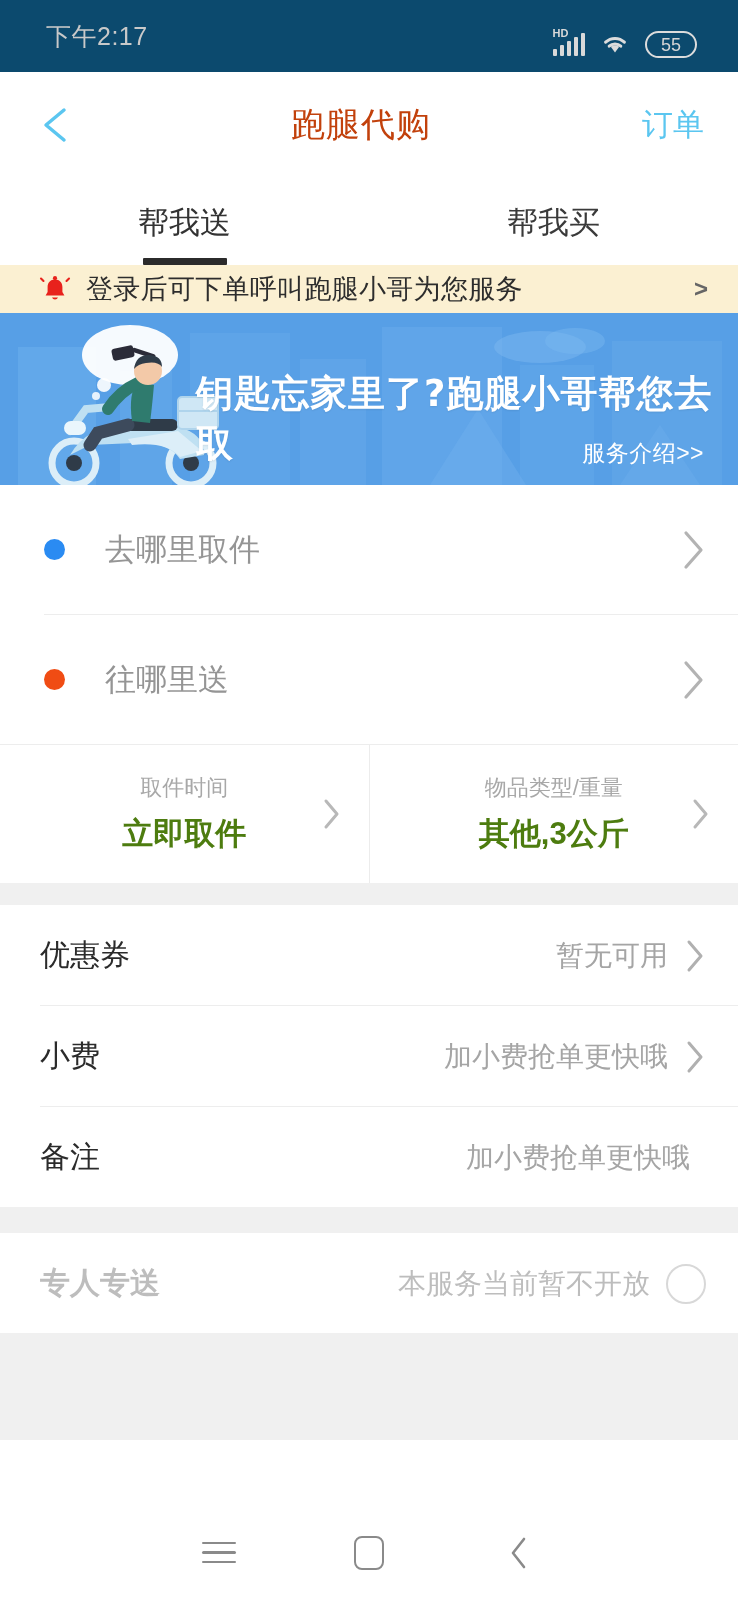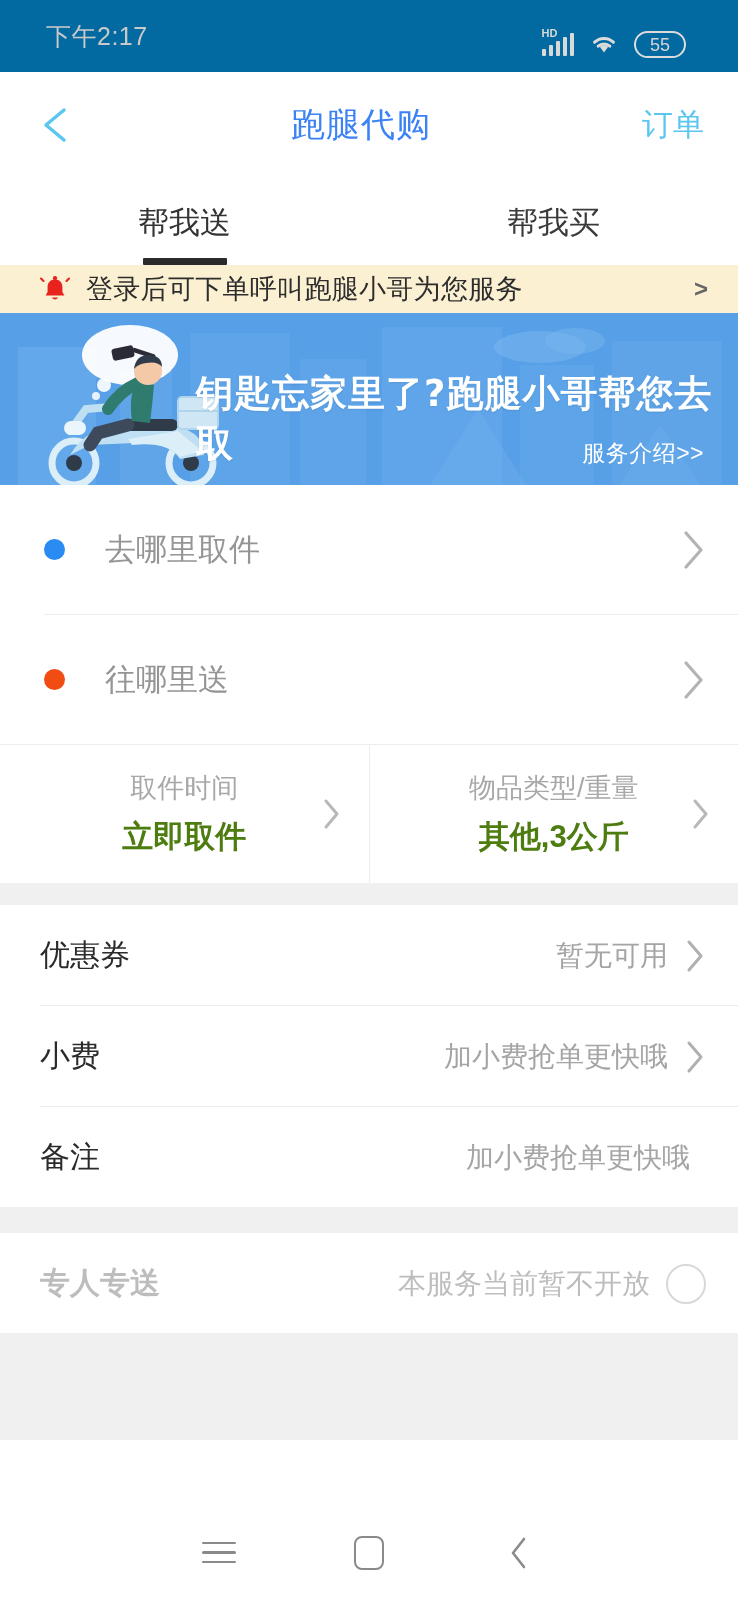--- a/index.html
+++ b/index.html
@@ -7,21 +7,21 @@
     width:738px; height:1600px;
     background:#ffffff;
     font-family:"Liberation Sans","DejaVu Sans",sans-serif;
     overflow:hidden;
   }
   .screen { position:relative; width:738px; height:1600px; background:#fff; }
 
   
   .status-bar {
     height:72px; display:flex; align-items:center;
-    justify-content:space-between; padding:0 52px 0 46px; background:#0369a1;
+    justify-content:space-between; padding:0 41px 0 46px; background:#0c4a6e;
   }
   .status-time { font-size:25px; color:#c9c9c9; letter-spacing:.5px; }
   .status-icons { display:flex; align-items:center; gap:16px;margin-top:16px; }
   .sig-wrap { position:relative; display:flex; align-items:flex-end; gap:2.5px; height:24px; }
   .sig-hd { position:absolute; top:-4px; left:0; font-size:11px; color:#d9d9d9; font-weight:bold; line-height:1; }
   .sig-bar { width:4.5px; background:#d9d9d9; border-radius:1px; }
   .sig-bar.b1 { height:7px; } .sig-bar.b2 { height:11px; }
   .sig-bar.b3 { height:15px; } .sig-bar.b4 { height:19px; } .sig-bar.b5 { height:23px; }
   .wifi-icon { width:28px; height:22px; position:relative; }
   .battery {
@@ -29,21 +29,21 @@
     display:flex; align-items:flex-end; justify-content:center;
     font-size:18px; color:#d5d5d5; padding:0 7px;
   }
 
   
   .app-header {
     height:105px; display:flex; align-items:center;
     justify-content:space-between; padding:0 34px; background:#fff;
   }
   .back-chevron { width:46px; height:46px; position:relative; cursor:pointer; }
-  .header-title { font-size:34px; color:#3b82f6; letter-spacing:1px; }
+  .header-title { font-size:34px; color:#c2410c; letter-spacing:1px; }
   .header-action { font-size:31px; color:#5BC6F0; cursor:pointer; }
 
   
   .tabs { height:88px; display:flex; background:#fff; }
   .tab {
     flex:1; display:flex; flex-direction:column;
     align-items:center; justify-content:flex-end; cursor:pointer; position:relative;
   }
   .tab-label { font-size:31px; color:#333; padding-bottom:14px; }
   .tab.inactive .tab-label { color:#3a3a3a; }
@@ -91,21 +91,21 @@
   .addr-divider { height:1px; background:#ededed; margin-left:44px; }
 
   
   .two-col { display:flex; background:#fff; height:139px; border-top:1px solid #ededed; }
   .col-cell {
     flex:1; display:flex; align-items:center; justify-content:center;
     position:relative; cursor:pointer; padding:0 20px;
   }
   .col-cell + .col-cell { border-left:1px solid #ececec; }
   .col-inner { display:flex; flex-direction:column; align-items:center; gap:10px; }
-  .col-label { font-size:27px; color:#a8a8a8; }
+  .col-label { font-size:22px; color:#a8a8a8; }
   .col-value { font-size:31px; color:#4d7c0f;font-weight:bold; }
   .col-chev { position:absolute; right:28px; top:50%; transform:translateY(-50%); width:20px; height:34px; }
 
   
   .spacer { background:#f0f0f0; }
 
   
   .list-group { background:#fff; }
   .list-row {
     height:100px; display:flex; align-items:center;

